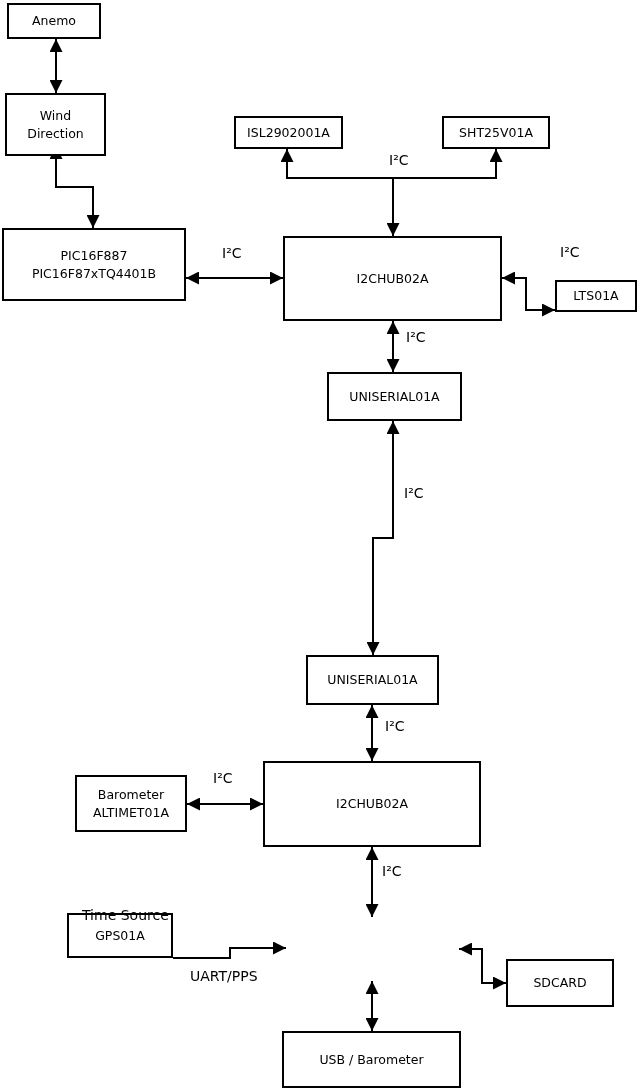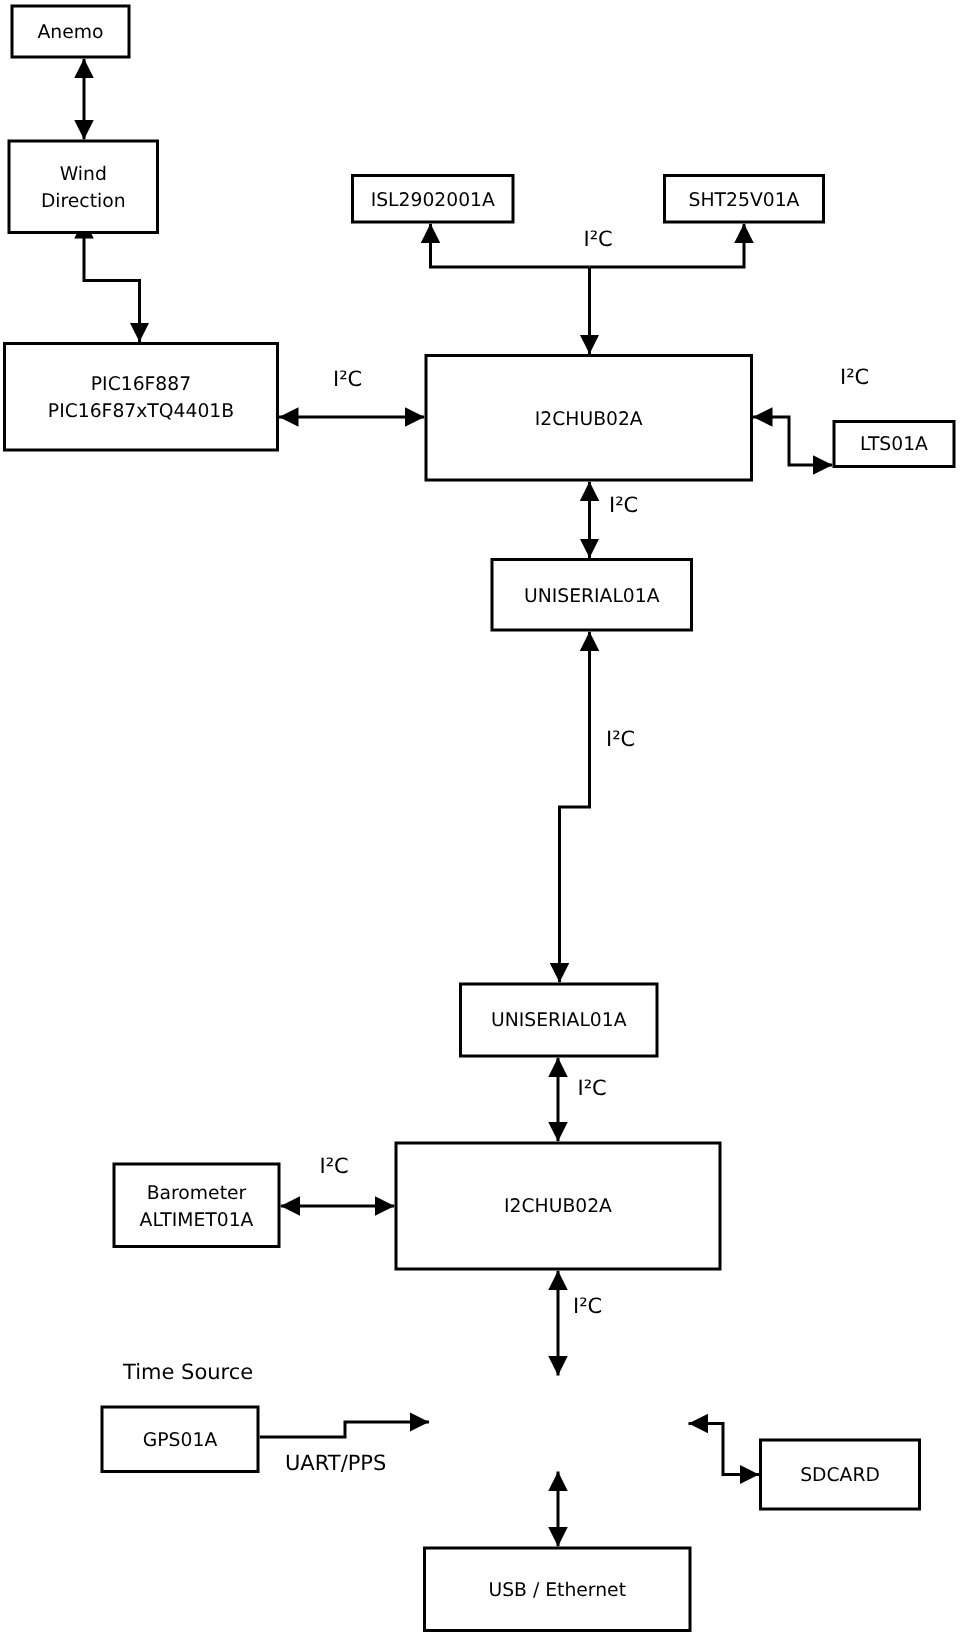--- a/index.html
+++ b/index.html
@@ -29,33 +29,33 @@
     font-size: 12.5px;
     line-height: 1.4;
     white-space: pre-line;
   }
   .edge-label {
     position: absolute;
     font-size: 14px;
     white-space: nowrap;
   }
   
-  .n-anemo   { left:7px;   top:3px;    width:80px;  height:36px; }
+  .n-anemo   { left:7px;   top:3px;    width:94px;  height:36px; }
   .n-wind    { left:5px;   top:93px;   width:101px; height:63px; }
   .n-pic     { left:2px;   top:228px;  width:184px; height:73px; }
   .n-isl     { left:234px; top:116px;  width:109px; height:33px; }
   .n-sht     { left:442px; top:116px;  width:108px; height:33px; }
   .n-hub1    { left:283px; top:236px;  width:219px; height:85px; }
   .n-lts     { left:555px; top:280px;  width:82px;  height:32px; }
   .n-uni1    { left:327px; top:372px;  width:135px; height:49px; }
   .n-uni2    { left:306px; top:655px;  width:133px; height:50px; }
   .n-hub2    { left:263px; top:761px;  width:218px; height:86px; }
   .n-baro    { left:75px;  top:775px;  width:112px; height:57px; }
   .n-arm     { left:286px; top:917px;  width:173px; height:64px; }
-  .n-gps     { left:67px;  top:937px;  width:106px; height:45px; }
+  .n-gps     { left:67px;  top:913px;  width:106px; height:45px; }
   .n-sdcard  { left:506px; top:959px;  width:108px; height:48px; }
   .n-usb     { left:282px; top:1031px; width:179px; height:57px; }
   
   .l-sensors   { left:389px; top:152px; }
   .l-pichub    { left:222px; top:245px; }
   .l-hublts    { left:560px; top:244px; }
   .l-hubuni    { left:406px; top:329px; }
   .l-long      { left:404px; top:485px; }
   .l-unihub2   { left:385px; top:718px; }
   .l-baro      { left:213px; top:770px; }
@@ -102,21 +102,21 @@
   <div class="node n-sht">SHT25V01A</div>
   <div class="node n-hub1">I2CHUB02A</div>
   <div class="node n-lts">LTS01A</div>
   <div class="node n-uni1">UNISERIAL01A</div>
   <div class="node n-uni2">UNISERIAL01A</div>
   <div class="node n-hub2">I2CHUB02A</div>
   <div class="node n-baro">Barometer
 ALTIMET01A</div>
   <div class="node n-gps">GPS01A</div>
   <div class="node n-sdcard">SDCARD</div>
-  <div class="node n-usb">USB / Ethernet</div>
+  <div class="node n-usb">USB / Barometer</div>
 
   <span class="edge-label l-sensors">I²C</span>
   <span class="edge-label l-pichub">I²C</span>
   <span class="edge-label l-hublts">I²C</span>
   <span class="edge-label l-hubuni">I²C</span>
   <span class="edge-label l-long">I²C</span>
   <span class="edge-label l-unihub2">I²C</span>
   <span class="edge-label l-baro">I²C</span>
   <span class="edge-label l-hub2arm">I²C</span>
   <span class="edge-label l-timesrc">Time Source</span>

